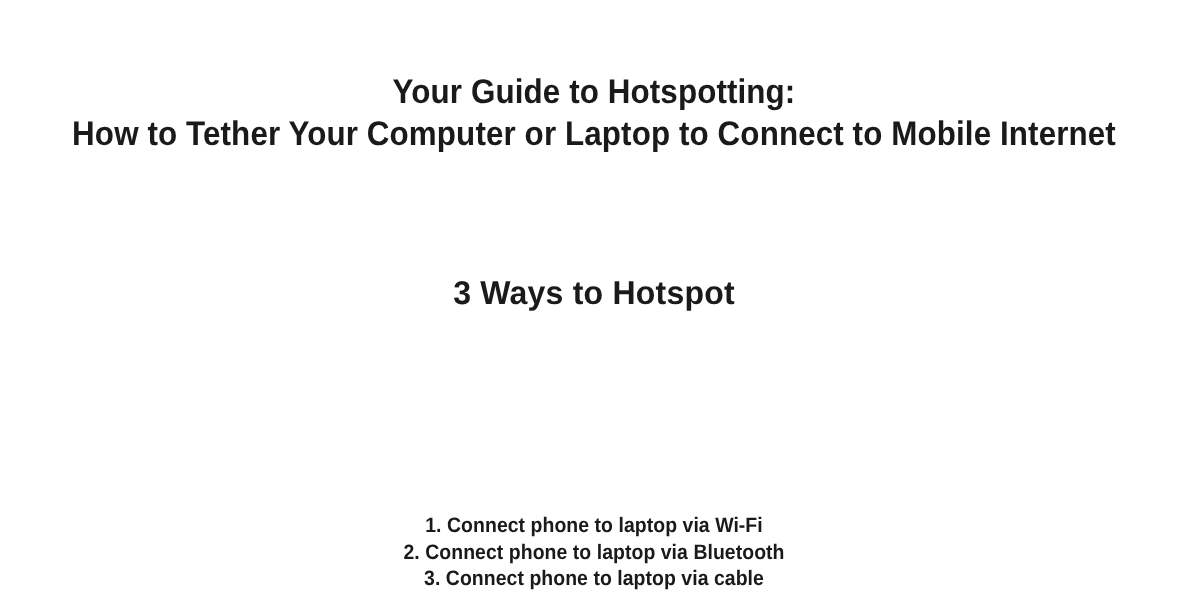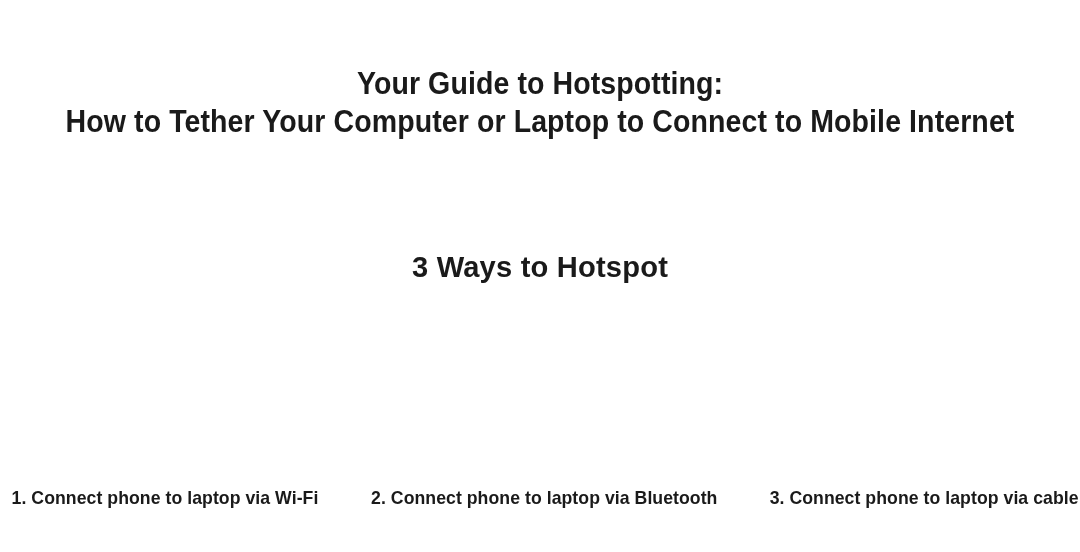--- a/index.html
+++ b/index.html
@@ -70,26 +70,25 @@
   }
   .illustration-slot {
     flex: 1 1 33.3333%;
     height: 100%;
     background: transparent;
   }
 
   
   .caption-row {
     position: absolute;
-    top: 486px;
+    top: 467px;
     left: 0;
     width: 1080px;
     display: flex;
-    flex-direction: row;
-    gap: 28px;
+    flex-direction: column;
   }
   .caption-cell {
     flex: 1 1 33.3333%;
     text-align: center;
     font-weight: 700;
     font-size: 19px;
     line-height: 24px;
     letter-spacing: 0.05px;
     white-space: nowrap;
     transform: scaleX(0.93);

